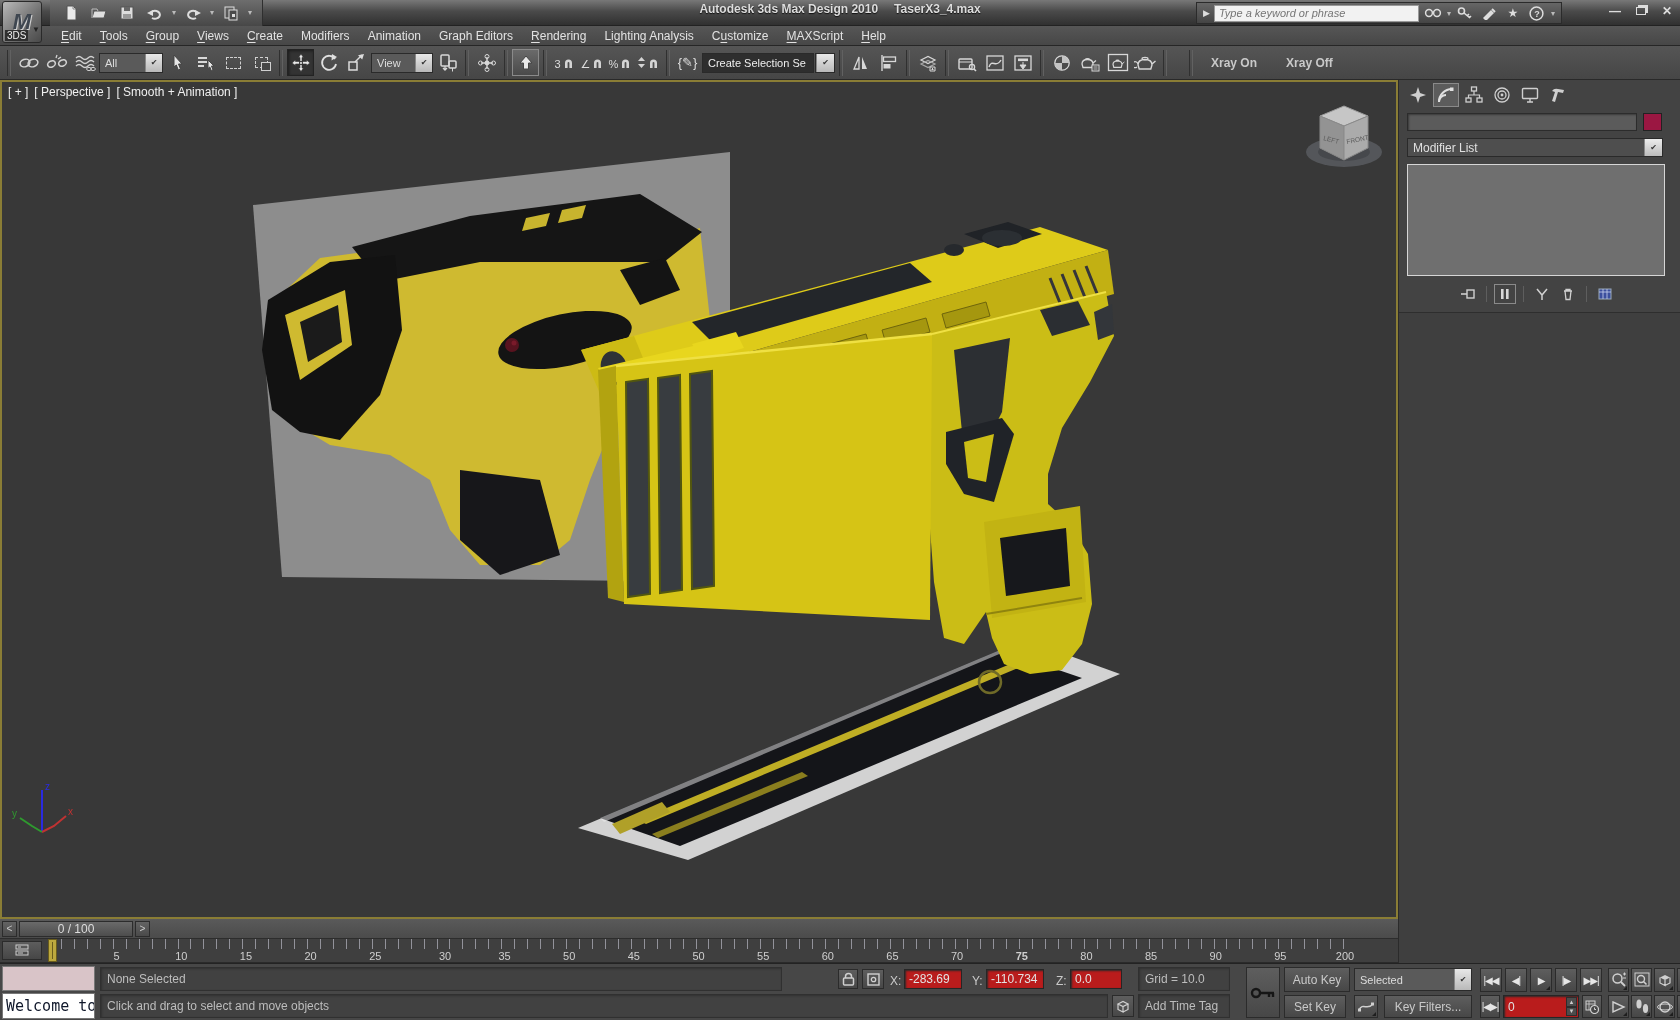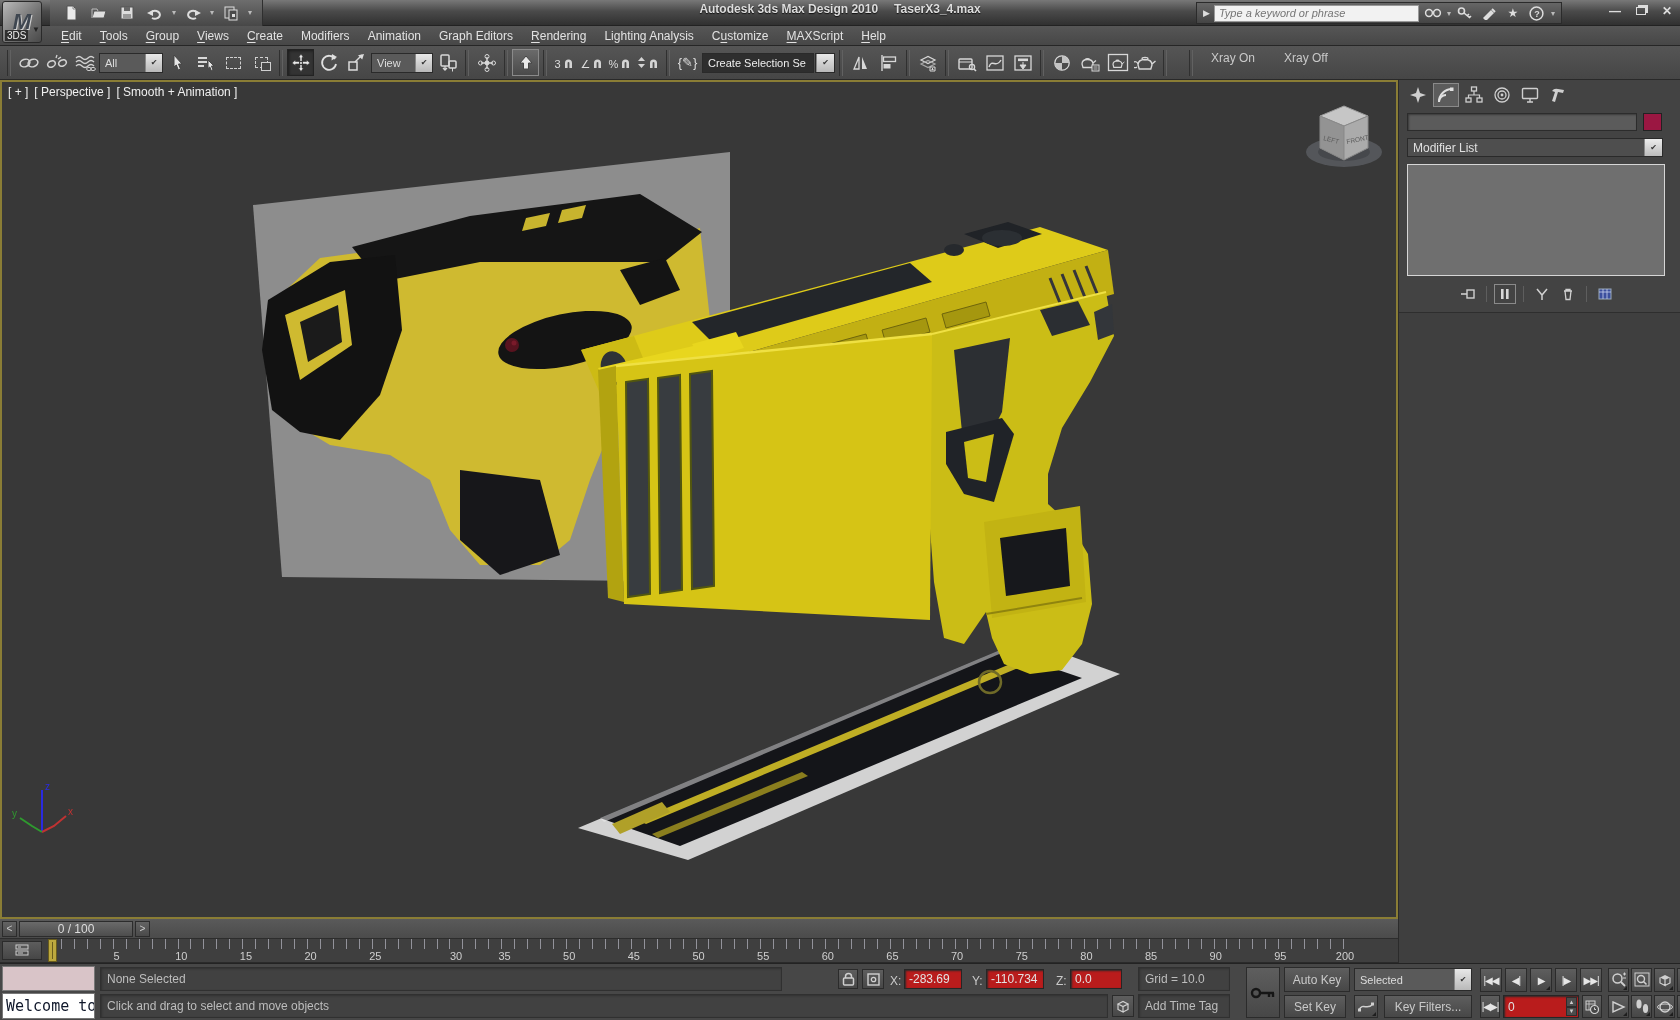--- a/index.html
+++ b/index.html
@@ -52,21 +52,21 @@
   .combo .cval { padding:0 5px; color:#ddd; font-size:11px; white-space:nowrap; overflow:hidden; }
   .combo .carrow { width:17px; height:100%; background:linear-gradient(#e8e8e8,#b9b9b9); color:#333;
     display:flex; align-items:center; justify-content:center; font-size:8px; border-left:1px solid #888; }
   .combo.dark { background:#2e2e2e; }
   .combo.dark .cval { color:#eee; }
   .dashed-rect { width:15px; height:12px; border:1px dashed #d0d0d0; }
   .dashed-cube { width:13px; height:11px; border:1px dashed #d0d0d0; position:relative; }
   .dashed-cube::after { content:""; position:absolute; right:-4px; bottom:-4px; width:8px; height:7px; border:1px solid #d0d0d0; background:#464646; }
   .snapcell { display:flex; align-items:flex-end; gap:1px; }
   .snapcell .sg { font-size:11px; color:#ddd; line-height:10px; }
-  .xraybtn { height:24px; padding:0 14px; display:flex; color:#c9c9c9; font-size:12px; flex:none; }
+  .xraybtn { height:24px; padding:0 14px; display:flex; align-items:center; color:#c9c9c9; font-size:12px; flex:none;font-weight:bold; }
 
   
   .main { flex:1; display:flex; min-height:0; }
   .left-col { width:1398px; display:flex; flex-direction:column; }
   .viewport { height:839px; position:relative; background:#383838; border:2px solid #8a7d35; overflow:hidden; }
   .vp-label { position:absolute; top:3px; left:6px; color:#f0f0f0; font-size:12px; display:flex; gap:6px; z-index:5; }
   .vp-svg { position:absolute; inset:0; }
 
   
   .timeslider { height:20px; background:linear-gradient(#5a5a5a,#4b4b4b); border-bottom:1px solid #2d2d2d;
@@ -587,30 +587,30 @@
               <path d="M3,3 h3 M3,9 h5" stroke="#ccc"></path>
             </svg>
           </div>
         <div class="tb-ruler"></div>
         <div id="tick-labels">
             <span class="tickl" style="left: 116.65px;">5</span>
             <span class="tickl" style="left: 181.3px;">10</span>
             <span class="tickl" style="left: 245.95px;">15</span>
             <span class="tickl" style="left: 310.6px;">20</span>
             <span class="tickl" style="left: 375.25px;">25</span>
-            <span class="tickl" style="left: 456px;">30</span>
+            <span class="tickl" style="left: 445px;">30</span>
             <span class="tickl" style="left: 504.55px;">35</span>
             <span class="tickl" style="left: 569.2px;">50</span>
             <span class="tickl" style="left: 633.85px;">45</span>
             <span class="tickl" style="left: 698.5px;">50</span>
             <span class="tickl" style="left: 763.15px;">55</span>
             <span class="tickl" style="left: 827.8px;">60</span>
             <span class="tickl" style="left: 892.45px;">65</span>
             <span class="tickl" style="left: 957.1px;">70</span>
-            <span class="tickl" style="left: 1021.75px;">75</span>
+            <span class="tickl" style="left: 1021.75px; font-weight: bold;">75</span>
             <span class="tickl" style="left: 1086.4px;">80</span>
             <span class="tickl" style="left: 1151.05px;">85</span>
             <span class="tickl" style="left: 1215.7px;">90</span>
             <span class="tickl" style="left: 1280.35px;">95</span>
             <span class="tickl" style="left: 1345px;">200</span>
           </div>
         <div class="tb-marker"></div>
       </div>
     </div>
 

